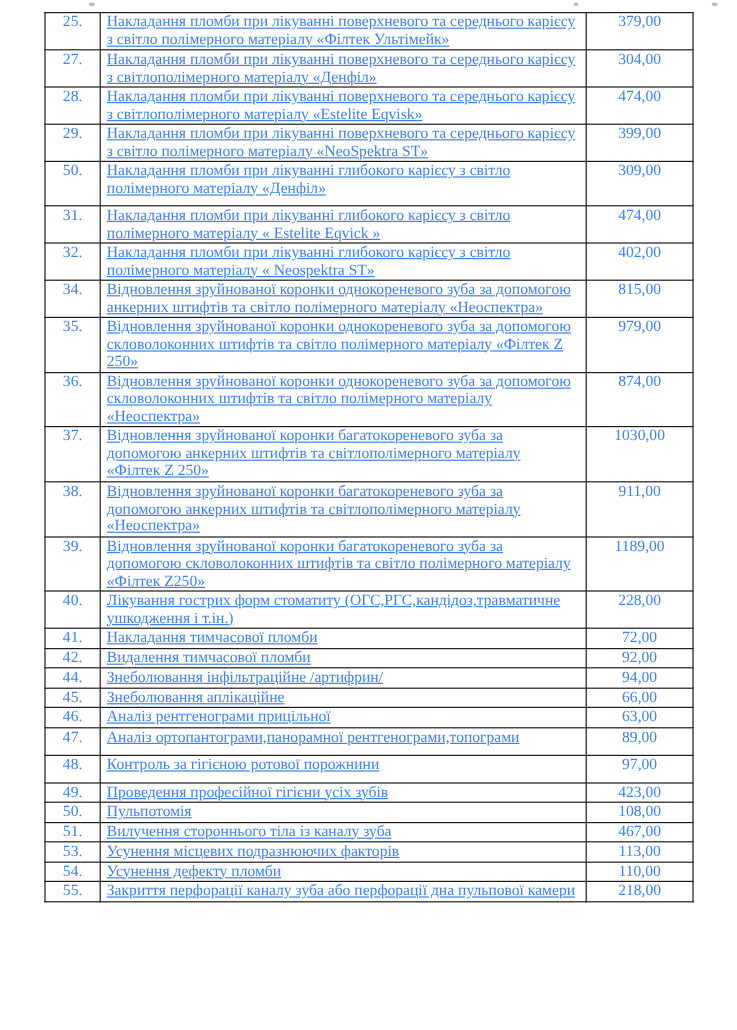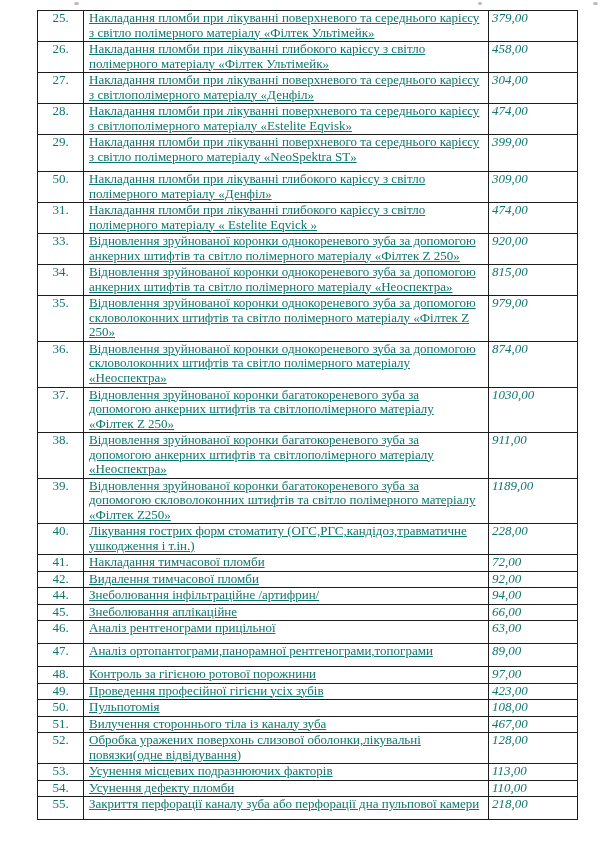--- a/index.html
+++ b/index.html
@@ -7,21 +7,21 @@
     padding: 0;
     background: #ffffff;
   }
   .page {
     position: relative;
     width: 614px;
     height: 858px;
     background: #ffffff;
     overflow: hidden;
     font-family: "Liberation Serif", "DejaVu Serif", serif;
-    color: #0f766e;
+    color: #3b82f6;
   }
   .scan-speck {
     position: absolute;
     background: #b9b9b9;
     border-radius: 50%;
   }
   .speck-a { left: 74px;  top: 2px; width: 5px; height: 3px; }
   .speck-b { left: 478px; top: 2px; width: 4px; height: 3px; }
   .speck-c { left: 593px; top: 2px; width: 5px; height: 3px; }
 
@@ -40,21 +40,21 @@
   .price-table td {
     border: 1.5px solid #1c1c1c;
     vertical-align: top;
     font-size: 13px;
     line-height: 14.5px;
     padding: 0 3px 1px 3px;
     overflow: hidden;
   }
   td.cell-num   { text-align: center; }
   td.cell-desc  { text-align: left; padding-left: 5px; padding-right: 8px; text-decoration: underline; }
-  td.cell-price { text-align: left; font-style: italic; }
+  td.cell-price { text-align: center; }
 
   
   tr:nth-child(5)  > td { height: 35px; }  
   tr:nth-child(11) > td { height: 44px; }  
   tr:nth-child(20) > td { height: 21px; }  
   tr:nth-child(21) > td { height: 21px; }  
   tr:nth-child(29) > td { height: 21px; }  
   tr:nth-child(30) > td { height: 21px; }  
   tr:nth-child(31) > td { height: 21px; }  
   tr:nth-child(32) > td { height: 42px; }  
@@ -73,25 +73,20 @@
       <col class="c-desc">
       <col class="c-price">
     </colgroup>
     <tbody>
         <tr>
           <td class="cell-num">25.</td>
           <td class="cell-desc">Накладання пломби при лікуванні поверхневого та середнього карієсу з світло полімерного матеріалу «Філтек Ультімейк»</td>
           <td class="cell-price">379,00</td>
         </tr>
         <tr>
-          <td class="cell-num">26.</td>
-          <td class="cell-desc">Накладання пломби при лікуванні глибокого карієсу з світло полімерного матеріалу «Філтек Ультімейк»</td>
-          <td class="cell-price">458,00</td>
-        </tr>
-        <tr>
           <td class="cell-num">27.</td>
           <td class="cell-desc">Накладання пломби при лікуванні поверхневого та середнього карієсу з світлополімерного матеріалу «Денфіл»</td>
           <td class="cell-price">304,00</td>
         </tr>
         <tr>
           <td class="cell-num">28.</td>
           <td class="cell-desc">Накладання пломби при лікуванні поверхневого та середнього карієсу з світлополімерного матеріалу «Estelite Eqvisk»</td>
           <td class="cell-price">474,00</td>
         </tr>
         <tr>
@@ -103,23 +98,23 @@
           <td class="cell-num">50.</td>
           <td class="cell-desc">Накладання пломби при лікуванні глибокого карієсу з світло полімерного матеріалу «Денфіл»</td>
           <td class="cell-price">309,00</td>
         </tr>
         <tr>
           <td class="cell-num">31.</td>
           <td class="cell-desc">Накладання пломби при лікуванні глибокого карієсу з світло полімерного матеріалу « Estelite Eqvick »</td>
           <td class="cell-price">474,00</td>
         </tr>
         <tr>
-          <td class="cell-num">33.</td>
-          <td class="cell-desc">Відновлення зруйнованої коронки однокореневого зуба за допомогою анкерних штифтів та світло полімерного матеріалу «Філтек Z 250»</td>
-          <td class="cell-price">920,00</td>
+          <td class="cell-num">32.</td>
+          <td class="cell-desc">Накладання пломби при лікуванні глибокого карієсу з світло полімерного матеріалу « Neospektra ST»</td>
+          <td class="cell-price">402,00</td>
         </tr>
         <tr>
           <td class="cell-num">34.</td>
           <td class="cell-desc">Відновлення зруйнованої коронки однокореневого зуба за допомогою анкерних штифтів та світло полімерного матеріалу «Неоспектра»</td>
           <td class="cell-price">815,00</td>
         </tr>
         <tr>
           <td class="cell-num">35.</td>
           <td class="cell-desc">Відновлення зруйнованої коронки однокореневого зуба за допомогою скловолоконних штифтів та світло полімерного матеріалу «Філтек Z 250»</td>
           <td class="cell-price">979,00</td>
@@ -193,25 +188,20 @@
           <td class="cell-num">50.</td>
           <td class="cell-desc">Пульпотомія</td>
           <td class="cell-price">108,00</td>
         </tr>
         <tr>
           <td class="cell-num">51.</td>
           <td class="cell-desc">Вилучення стороннього тіла із каналу зуба</td>
           <td class="cell-price">467,00</td>
         </tr>
         <tr>
-          <td class="cell-num">52.</td>
-          <td class="cell-desc">Обробка уражених поверхонь слизової оболонки,лікувальні повязки(одне відвідування)</td>
-          <td class="cell-price">128,00</td>
-        </tr>
-        <tr>
           <td class="cell-num">53.</td>
           <td class="cell-desc">Усунення місцевих подразнюючих факторів</td>
           <td class="cell-price">113,00</td>
         </tr>
         <tr>
           <td class="cell-num">54.</td>
           <td class="cell-desc">Усунення дефекту пломби</td>
           <td class="cell-price">110,00</td>
         </tr>
         <tr>

